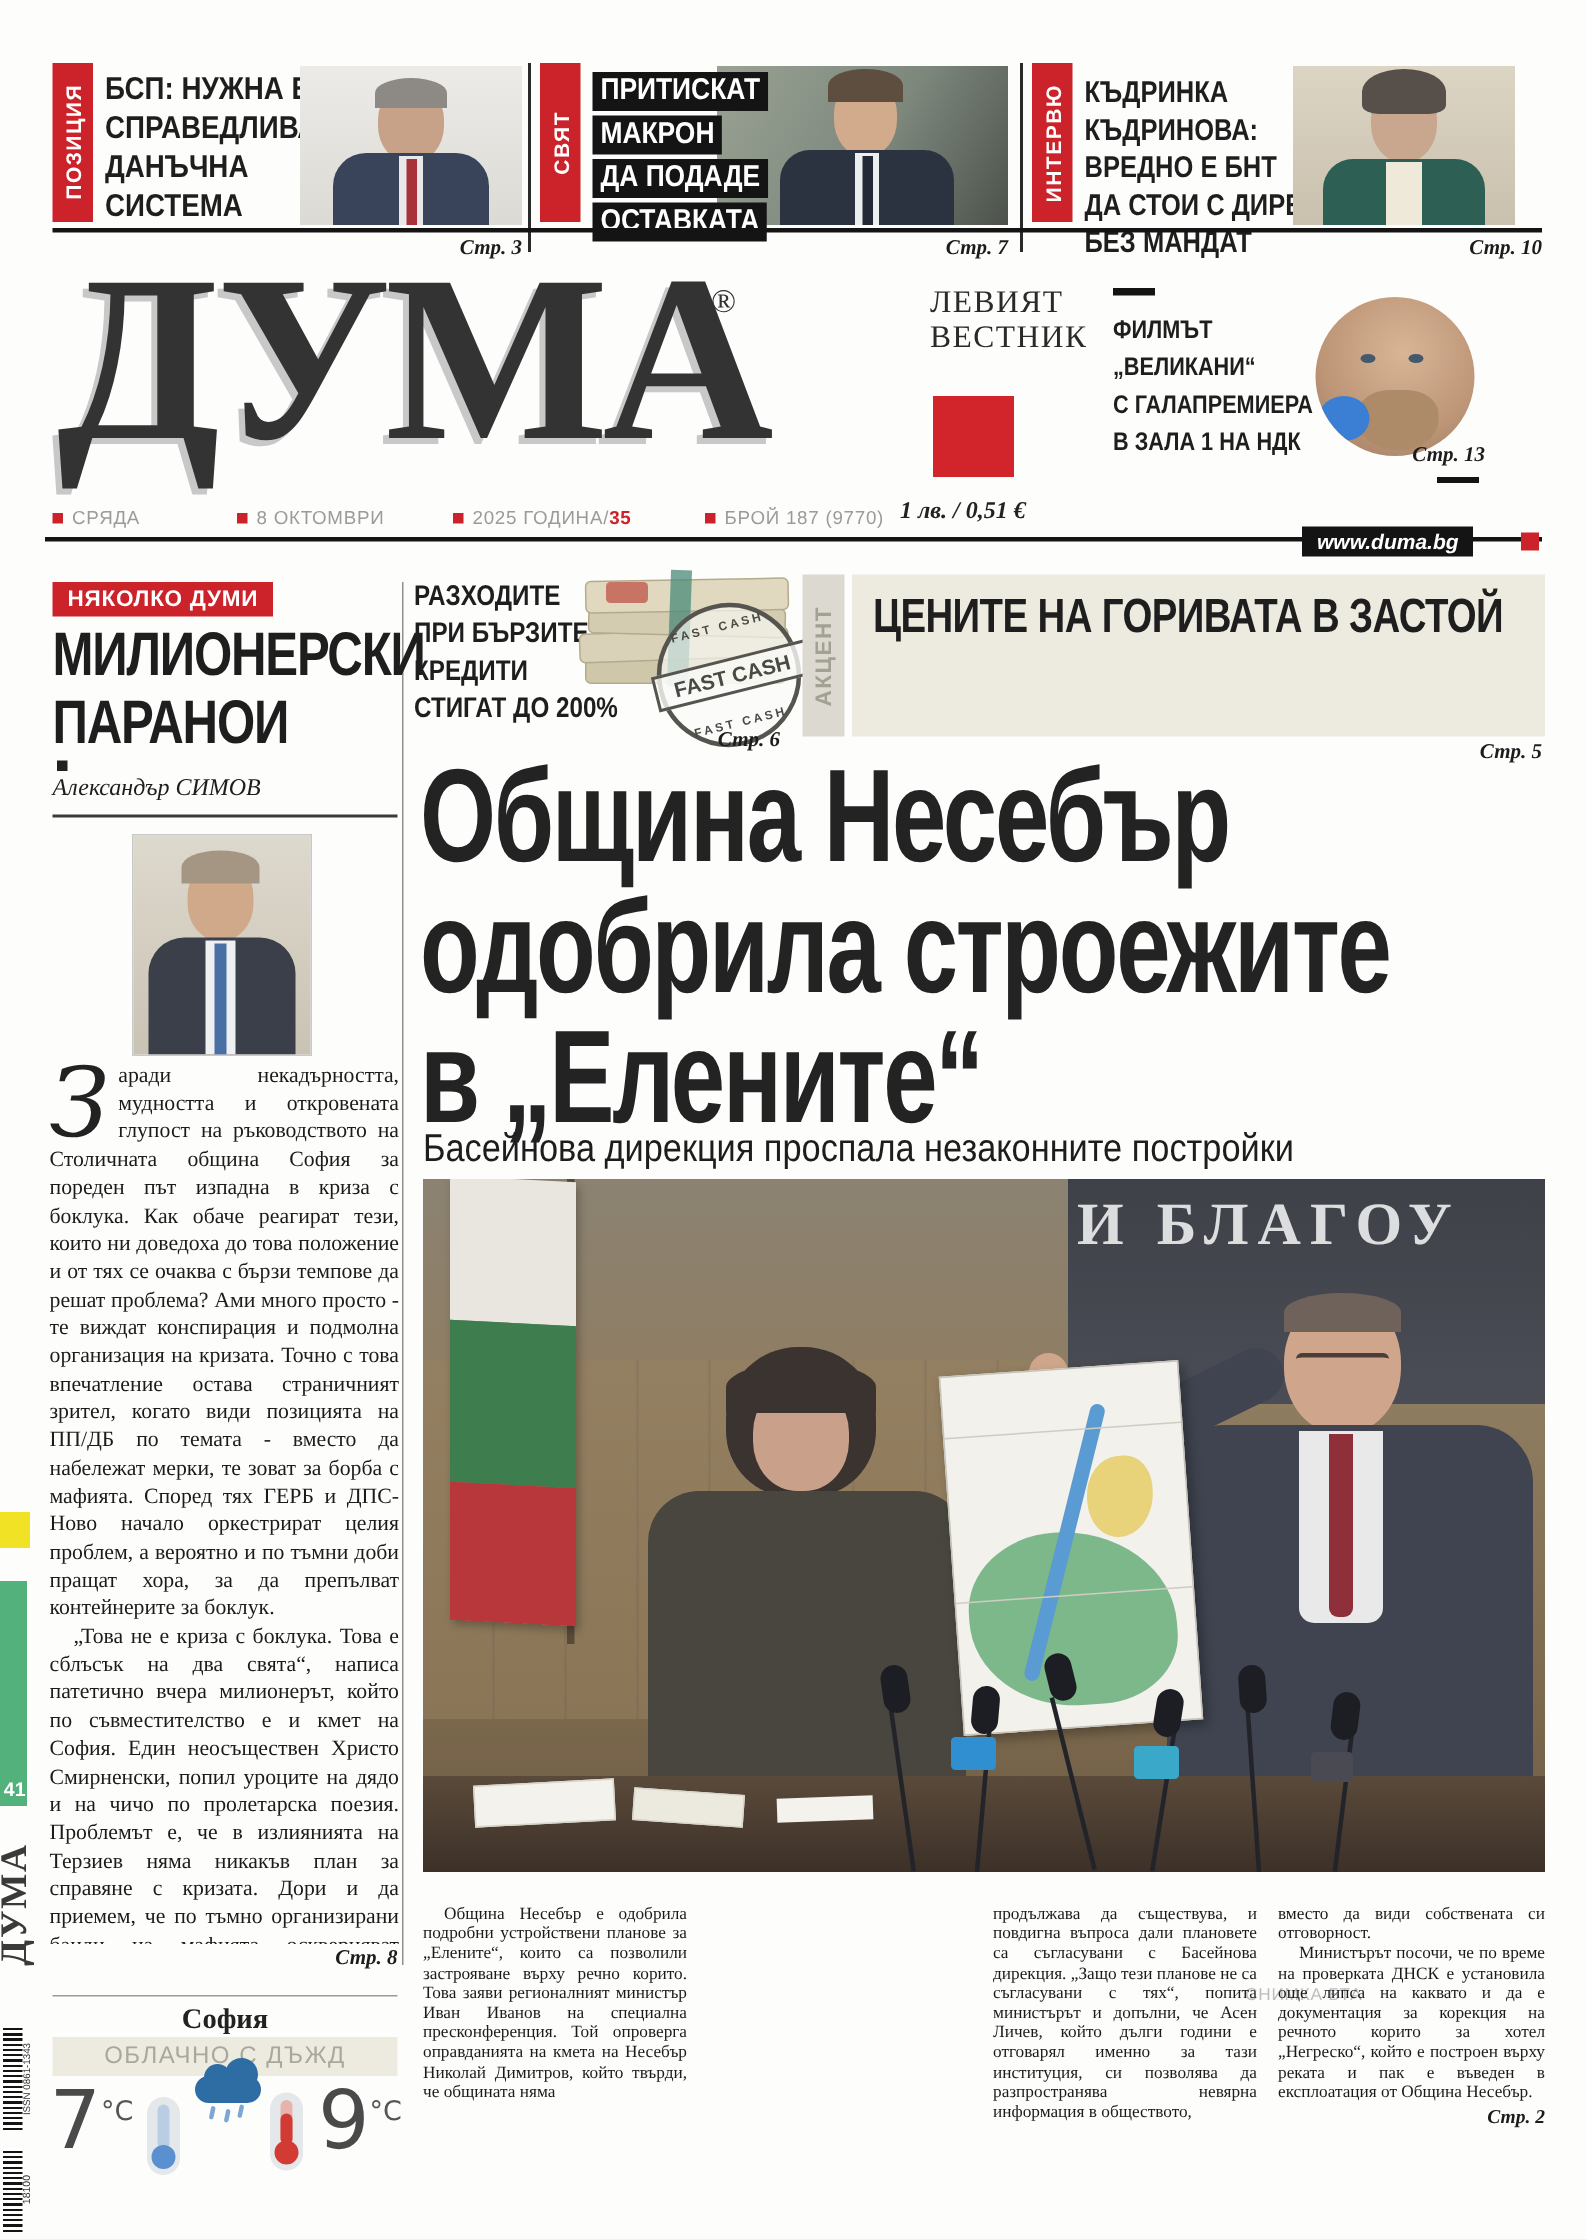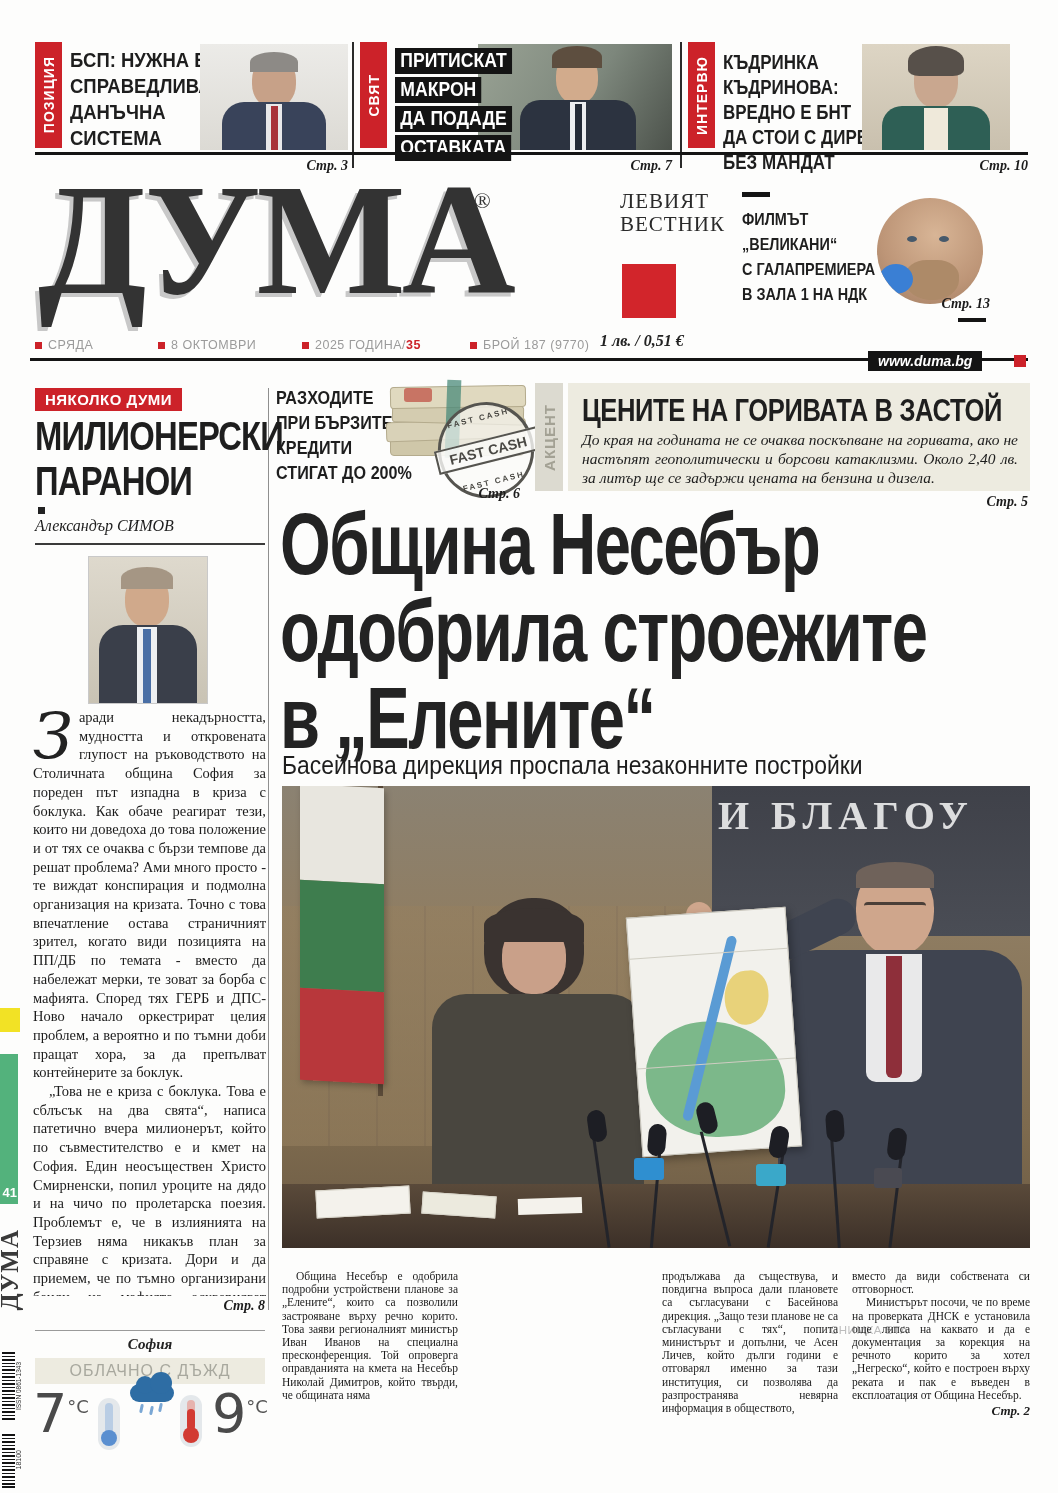--- a/index.html
+++ b/index.html
@@ -143,21 +143,21 @@
     <div class="abs" style="left:54px;top:72px;width:8px;height:74px;background:#4a6fa5;"></div>
   </div>
 
   <div class="abs jtext" style="left:33px;top:708px;width:233px;height:588px;overflow:hidden;font-size:14.5px;line-height:18.7px;">
     <div><span class="dropcap">З</span><span>аради некадърността, мудността и откровената глупост на ръководството на Столичната община София за пореден път изпадна в криза с боклука. Как обаче реагират тези, които ни доведоха до това положение и от тях се очаква с бързи темпове да решат проблема? Ами много просто - те виждат конспирация и подмолна организация на кризата. Точно с това впечатление остава страничният зрител, когато види позицията на ПП/ДБ по темата - вместо да набележат мерки, те зоват за борба с мафията. Според тях ГЕРБ и ДПС-Ново начало оркестрират целия проблем, а вероятно и по тъмни доби пращат хора, за да препълват контейнерите за боклук.</span></div>
     <div style="text-indent:16px;">„Това не е криза с боклука. Това е сблъсък на два свята“, написа патетично вчера милионерът, който по съвместителство е и кмет на София. Един неосъществен Христо Смирненски, попил уроците на дядо и на чичо по пролетарска поезия. Проблемът е, че в излиянията на Терзиев няма никакъв план за справяне с кризата. Дори и да приемем, че по тъмно организирани банди на мафията оскверняват кофите за боклук, то от него се очаква да каже поне как ще я пребори тази митична мафия, мама му стара. Като се изживява като Корадо Катани от „Октопод“, поне да има някакъв план за действие. Терзиев обаче има само думи. И конспирации...</div>
   </div>
   <div class="abs pageref" style="left:35px;top:1298px;width:230px;">Стр. 8</div>
 
   <div class="abs thinrule" style="left:35px;top:1330px;width:230px;height:1px;"></div>
-  <div class="abs serif" style="left:35px;top:1336px;width:230px;text-align:center;font-size:15px;font-weight:bold;font-style:italic;color:#222;">София</div>
+  <div class="abs serif" style="left:35px;top:1336px;width:230px;text-align:center;font-size:19px;font-weight:bold;color:#222;">София</div>
   <div class="abs" style="left:35px;top:1358px;width:230px;height:26px;background:#edebe0;color:#a8a89e;font-size:16px;letter-spacing:1px;text-align:center;line-height:26px;">ОБЛАЧНО С ДЪЖД</div>
 
   <div class="abs" style="left:33px;top:1382px;font-size:54px;color:#4a4a4a;font-family:'DejaVu Sans',sans-serif;"><span>7</span><sup class="deg">°С</sup></div>
   <div class="abs" style="left:212px;top:1382px;font-size:54px;color:#4a4a4a;font-family:'DejaVu Sans',sans-serif;"><span>9</span><sup class="deg">°С</sup></div>
 
   <div class="thermo-wrap" style="left:98px;top:1398px;">
     <div class="thermo-tube" style="background:#b9cde4;"></div>
     <div class="thermo-bulb" style="background:#5a8fd0;"></div>
   </div>
   <div class="abs" style="left:126px;top:1376px;width:52px;height:26px;">
@@ -193,21 +193,20 @@
     <div class="abs" style="left:-6px;top:34px;width:102px;border:2px solid #55544f;background:rgba(250,250,248,.8);text-align:center;font-size:14px;font-weight:bold;padding:2px 0;">FAST CASH</div>
     <div class="abs" style="left:0;bottom:8px;width:100%;text-align:center;font-size:8px;font-weight:bold;letter-spacing:2px;">FAST CASH</div>
   </div>
   <div class="abs pageref" style="left:420px;top:486px;width:100px;">Стр. 6</div>
 
   <div class="abs" style="left:535px;top:383px;width:28px;height:108px;background:#dcdad0;display:flex;align-items:center;justify-content:center;">
     <span class="vtxt-gray">АКЦЕНТ</span>
   </div>
   <div class="abs" style="left:568px;top:383px;width:462px;height:108px;background:#edebe0;"></div>
   <div class="abs cond" style="left:582px;top:392px;width:560px;font-size:32px;transform:scaleX(.8);letter-spacing:-.5px;">ЦЕНИТЕ НА ГОРИВАТА В ЗАСТОЙ</div>
-  <div class="abs serif" style="left:582px;top:430px;width:436px;font-size:15.5px;line-height:19px;font-style:italic;text-align:justify;color:#1d1d1d;">До края на годината не се очаква поскъпване на горивата, ако не настъпят геополитически и борсови катаклизми. Около 2,40 лв. за литър ще се задържи цената на бензина и дизела.</div>
   <div class="abs pageref" style="left:928px;top:494px;width:100px;">Стр. 5</div>
 
   <div class="abs cond" style="left:280px;top:500px;width:1012px;font-size:88px;line-height:87px;letter-spacing:-2px;transform:scaleX(.74);color:#232323;">
     <div>Община Несебър</div>
     <div>одобрила строежите</div>
     <div>в „Елените“</div>
   </div>
   <div class="abs" style="left:282px;top:750px;width:850px;font-size:26px;transform:scaleX(.88);transform-origin:0 0;color:#1d1d1d;">Басейнова дирекция проспала незаконните постройки</div>
 
   <div class="abs photo" style="left:282px;top:786px;width:748px;height:462px;background:linear-gradient(180deg,#8b8272 0%,#8f7d62 30%,#7d6a4e 75%,#6b5a44 100%);">

